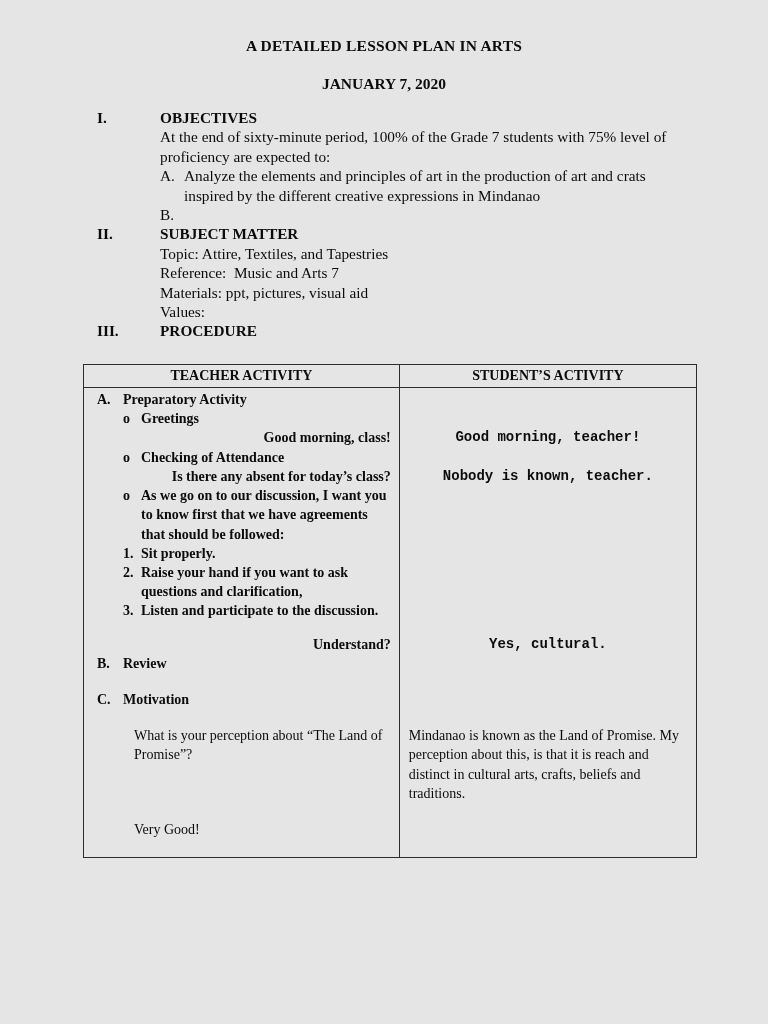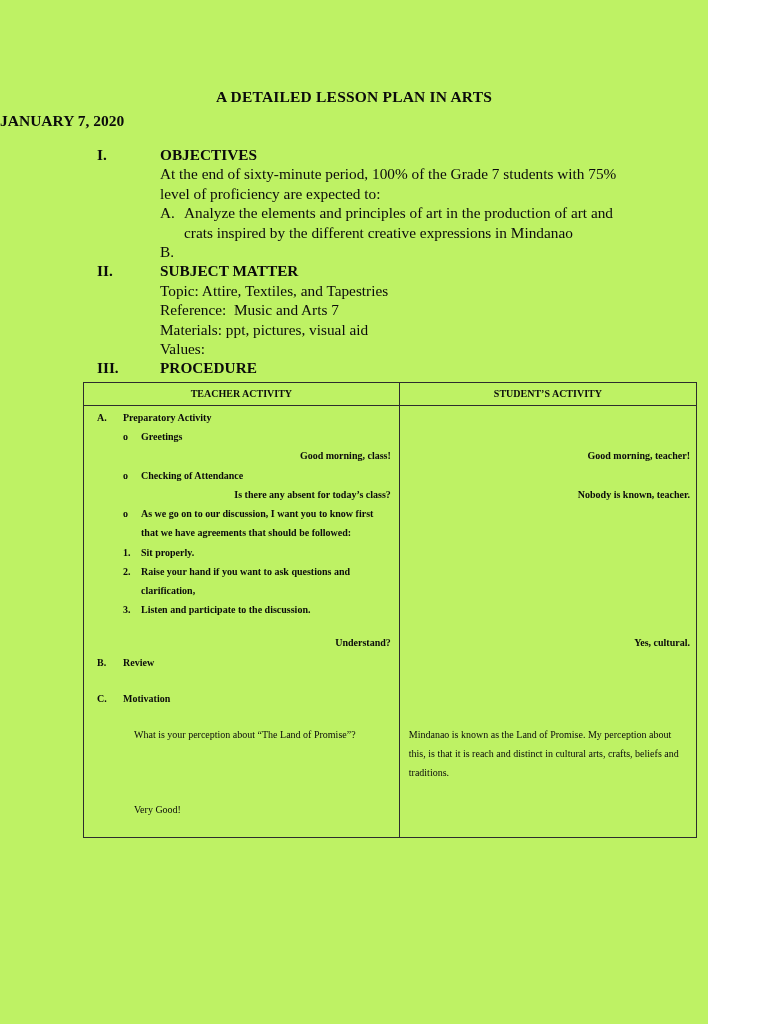--- a/index.html
+++ b/index.html
@@ -1,68 +1,68 @@
 <!DOCTYPE html>
 <html><head>
 <meta charset="utf-8">
 <style>
   html,body{margin:0;padding:0;background:#ffffff;}
   .page{
-    width:708px;height:1024px;
-    background:#bef264;
+    width:768px;height:1024px;
+    background:#e5e5e5;
     color:#0b0b0b;
     font-family:"Liberation Serif", serif;
     box-sizing:border-box;
-    padding-top:88px;
+    padding-top:37px;
     overflow:hidden;
   }
   .doc-title{text-align:center;font-weight:bold;font-size:15.5px;letter-spacing:.2px;}
-  .doc-date{font-weight:bold;font-size:15.5px;margin-top:6px;}
+  .doc-date{text-align:center;font-weight:bold;font-size:15.5px;margin-top:20px;}
   .content{
     padding:15px 74px 0 97px;
     font-size:15.3px;
     line-height:19.4px;
   }
   .sec{display:flex;align-items:flex-start;}
   .roman{flex:0 0 63px;font-weight:bold;}
   .sec-body{flex:1;min-width:0;}
   .sec-heading{font-weight:bold;}
   .bold-line{font-weight:normal;}
   .alpha-item{display:flex;}
   .alpha-marker{flex:0 0 24px;}
   .alpha-text{flex:1;min-width:0;}
   .preserve{white-space:pre-wrap;}
 
   
   .lp-table{
-    margin:4px 0 0 83px;
+    margin:23px 0 0 83px;
     width:614px;
     border:1px solid #2d2d2d;
-    font-size:10px;
+    font-size:14px;
     line-height:19.2px;
     box-sizing:border-box;
   }
   .trow{display:grid;grid-template-columns:51.6% 48.4%;}
   .tleft{border-right:1px solid #2d2d2d;box-sizing:border-box;}
   .tright{box-sizing:border-box;}
   .thead .tleft,.thead .tright{
     text-align:center;font-weight:bold;padding:1px 0 2px 0;
   }
   .thead{border-bottom:1px solid #2d2d2d;}
   .marker-row{display:flex;font-weight:bold;}
   .m-alpha{padding-left:13px;}
   .m-alpha .mk{flex:0 0 26px;}
   .m-bullet{padding-left:39px;}
   .m-bullet .mk{flex:0 0 18px;}
   .mk{flex-shrink:0;}
   .mtext{flex:1;min-width:0;padding-right:10px;}
   .plain-bold{font-weight:bold;padding-left:57px;padding-right:8px;text-align:right;}
   .body-text{padding-left:35px;padding-right:14px;}
   .q-text{padding-left:50px;padding-right:10px;}
-  .resp{text-align:right;font-weight:bold;padding:0 6px;}
+  .resp{text-align:center;font-weight:bold;padding:0 6px;font-family:Liberation Mono, monospace;}
   .resp-par{text-align:left;padding:0 12px 0 9px;}
   .sp14{height:14px;}
   .sp16{height:17px;}
   .sp18{height:18px;}
   .padtop{padding-top:2px;}
 </style>
 </head>
 <body>
 
 <div class="page">

